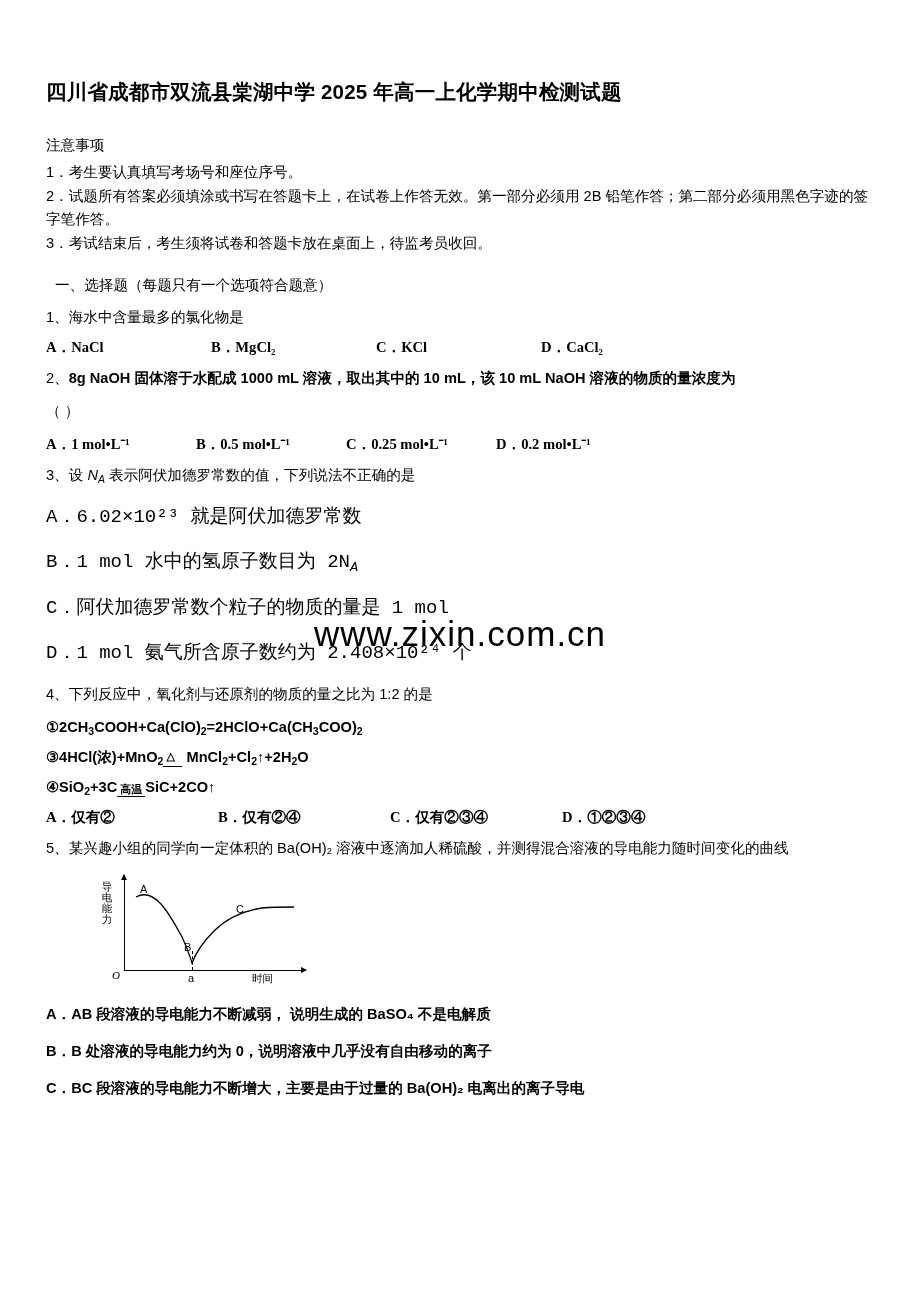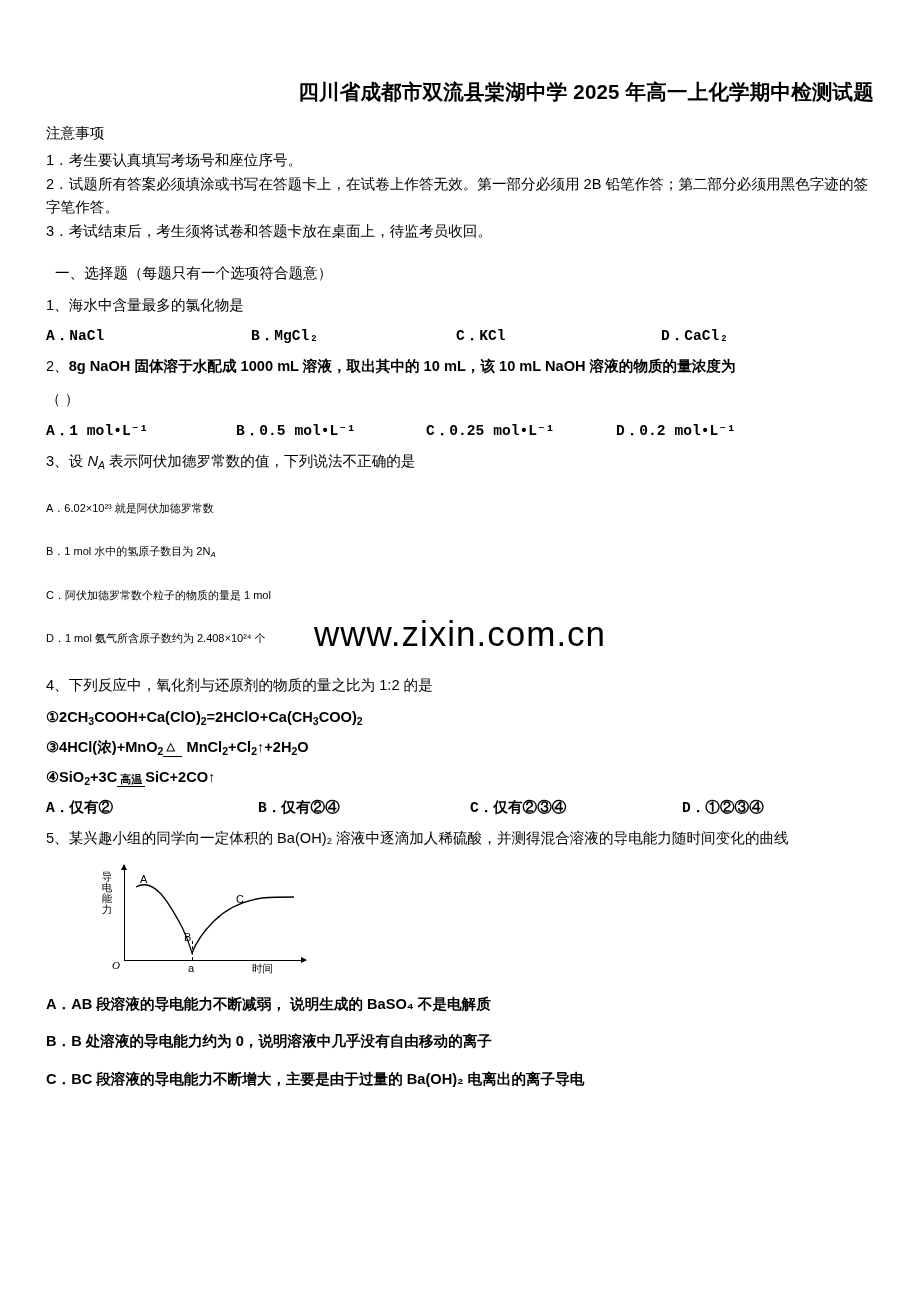--- a/index.html
+++ b/index.html
@@ -16,26 +16,26 @@
     overflow: hidden;
   }
   .page {
     position: relative;
     width: 920px;
     height: 1302px;
     box-sizing: border-box;
     padding: 78px 46px 0 46px;
   }
   .doc-title {
-    text-align: right;
+    text-align: left;
     font-family: "Liberation Sans", "DejaVu Sans", sans-serif;
     font-weight: bold;
     font-size: 20.5px;
     letter-spacing: 0.2px;
-    margin: 0 0 18px 0;
+    margin: 0 0 30px 0;
     color: #000;
   }
   .notice-head {
     font-size: 14.6px;
     margin: 0 0 6px 0;
     font-family: "Liberation Sans", "DejaVu Sans", sans-serif;
   }
   .notice-line {
     font-size: 14.6px;
     line-height: 1.62;
@@ -53,43 +53,42 @@
     margin: 8px 0 8px 0;
     font-family: "Liberation Sans", "DejaVu Sans", sans-serif;
   }
   .q-stem.bold {
     font-weight: bold;
   }
   .opt-row {
     display: flex;
     font-size: 14.6px;
     margin: 9px 0 9px 0;
-    font-family: Liberation Mono, monospace;
-    gap: 40px;
+    font-family: Liberation Serif, serif;
   }
   .opt-row .opt {
     font-weight: bold;
   }
   .opt-row.cols4 .opt {
     width: 165px;
     flex: 0 0 165px;
   }
   .opt-row.cols4b .opt {
     width: 150px;
     flex: 0 0 150px;
   }
   .opt-row.cols4c .opt {
     width: 172px;
     flex: 0 0 172px;
   }
   .opt-block {
-    font-size: 11px;
+    font-size: 19px;
     line-height: 1.75;
-    margin: 24px 0;
-    font-family: Liberation Sans, sans-serif;
+    margin: 12px 0;
+    font-family: Liberation Mono, monospace;
   }
   sub { font-size: 0.72em; vertical-align: -0.28em; }
   .eq-line {
     font-size: 14.6px;
     font-weight: bold;
     margin: 11px 0;
     font-family: Liberation Sans, sans-serif;
   }
   .cond {
     display: inline-block;

